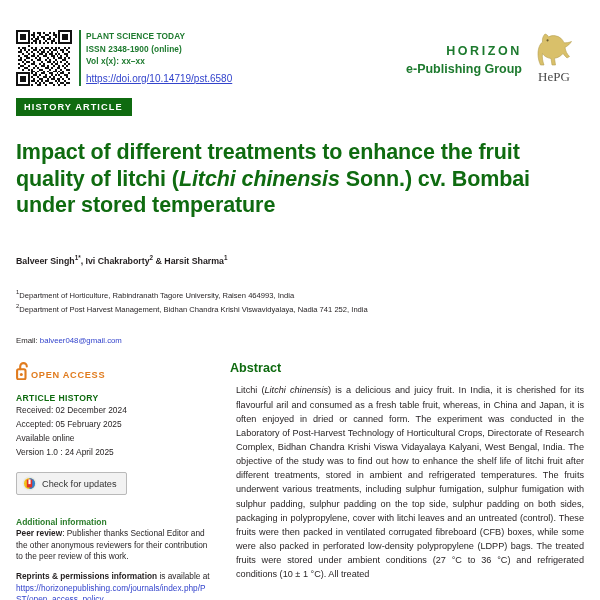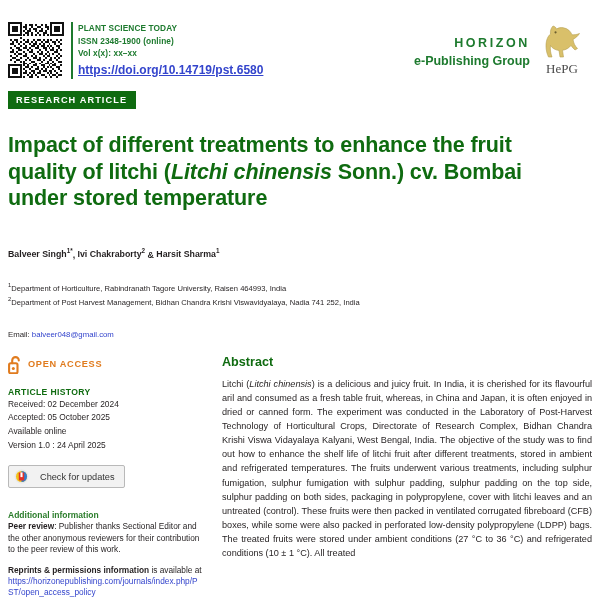--- a/index.html
+++ b/index.html
@@ -3,30 +3,30 @@
 <meta charset="utf-8">
 <style>
   html, body {
     margin: 0; padding: 0;
     width: 600px; height: 600px;
     background: #ffffff;
     font-family: "Liberation Sans", sans-serif;
     color: #231f20;
     overflow: hidden;
   }
-  .page { position: relative; width: 600px; height: 600px; padding: 0; box-sizing: border-box; }
+  .page { position: relative; width: 600px; height: 600px; padding: 8px; box-sizing: border-box; }
 
   
   .header { display: flex; align-items: flex-start; padding: 22px 8px 0 8px; }
   .qr { width: 56px; height: 56px; flex: 0 0 56px; margin-right: 7px; }
   .qr svg { display: block; }
   .masthead { border-left: 2.5px solid #1d7a2e; padding-left: 5px; flex: 1 1 auto; }
   .masthead .ln { font-size: 8.3px; font-weight: bold; color: #1d7a2e; line-height: 1.52; letter-spacing: .1px; }
   .masthead .doi { font-size: 8.3px; font-weight: bold; color: #3a4 fa; line-height: 1.52; }
-  .masthead a.doi { color: #3344cc; text-decoration: underline; font-weight: bold; font-size: 12px; }
+  .masthead a.doi { color: #3344cc; text-decoration: underline; font-weight: normal; font-size: 10px; }
 
   .brand { text-align: right; display: flex; align-items: center; justify-content: flex-end; padding-right: 4px; }
   .brand-text { text-align: right; padding-top: 6px; margin-right: 6px; }
   .brand-text .b1 { font-size: 12.5px; font-weight: bold; color: #1d7a2e; letter-spacing: 2.6px; line-height: 1.35; }
   .brand-text .b2 { font-size: 12.5px; font-weight: bold; color: #1d7a2e; line-height: 1.45; }
   .hepg { width: 52px; flex: 0 0 52px; text-align: center; }
   .hepg .lbl { font-family: "Liberation Serif", serif; font-size: 13px; color: #4a4a4a; margin-top: -3px; }
 
   
   .tagwrap { padding: 10px 8px 0 8px; }
@@ -50,42 +50,42 @@
   .affils { padding: 22px 8px 0 8px; font-size: 7.6px; line-height: 1.65; color: #231f20; }
   .affils sup { font-size: 5.8px; }
   .email { padding: 20px 8px 0 8px; font-size: 7.8px; color: #231f20; }
   .email a { color: #3344cc; text-decoration: none; }
 
   
   .cols { display: flex; padding: 16px 8px 0 8px; }
   .colL { width: 207px; flex: 0 0 207px; padding-right: 10px; box-sizing: border-box; }
   .colR { flex: 1 1 auto; padding-left: 7px; box-sizing: border-box; }
 
-  .oa { display: flex; align-items: center; gap: 5px; }
+  .oa { display: flex; align-items: flex-end; }
   .oa .oatext { color: #e07b1e; font-size: 9.2px; font-weight: bold; letter-spacing: .7px; }
 
   .ahhead { color: #0f6b10; font-size: 8.6px; font-weight: bold; letter-spacing: .35px; margin-top: 13px; }
   .ahline { font-size: 8.4px; line-height: 1.42; color: #231f20; margin-top: 2px; }
 
   .crossmark {
     margin-top: 13px; display: inline-flex; align-items: center; gap: 5px;
     border: 1px solid #b9b9b9; background: #f2f2f2; border-radius: 2px;
     padding: 3px 9px 3px 5px;
   }
-  .crossmark .cmtext { font-size: 9.2px; color: #333; margin-left: 6px; }
+  .crossmark .cmtext { font-size: 9.2px; color: #333; }
 
   .addinfo { margin-top: 22px; }
   .addinfo .ai-h { color: #2b7d2b; font-size: 8.5px; font-weight: bold; margin-bottom: 1px; }
   .addinfo p { margin: 0 2px 9px 0; font-size: 8.3px; line-height: 1.38; color: #231f20; }
   .addinfo b { font-weight: bold; }
   .addinfo a { color: #3344cc; text-decoration: none; word-break: break-all; }
 
   
   .abs-h { color: #0f6b10; font-size: 12.6px; font-weight: bold; margin-bottom: 8px; }
-  .abs-b { font-size: 9.15px; line-height: 1.545; text-align: justify; color: #231f20; }
+  .abs-b { font-size: 9.15px; line-height: 1.545; text-align: justify; color: #231f20; margin-left: 6px; }
   .abs-b i { font-style: italic; }
 </style>
 </head>
 <body>
 
 <div class="page">
 
   <div class="header">
 
     <div class="qr">
@@ -159,21 +159,21 @@
                      C31.5 9 28.5 6.5 24.5 5.8 C22 5.3 19.5 5.8 17.5 7 C17 5.5 15.8 4.3 14 4 Z"></path>
             <path d="M16.5 9.2 a1.1 1.1 0 1 0 0.1 0 Z" fill="#6b5d2e" stroke="none"></path>
           </g>
         </svg>
         <div class="lbl">HePG</div>
       </div>
     </div>
   </div>
 
   <div class="tagwrap">
-    <span class="tag">RESEARCH ARTICLE</span>
+    <span class="tag">HISTORY ARTICLE</span>
   </div>
 
   <h1 class="title"><span>Impact of different treatments to enhance the fruit quality of litchi (</span><i>Litchi chinensis</i><span> Sonn.) cv. Bombai under stored temperature</span></h1>
 
   <div class="authors">
     <span><span>Balveer Singh</span><sup>1*</sup></span>, <span><span>Ivi Chakraborty</span><sup>2</sup></span> &amp; <span><span>Harsit Sharma</span><sup>1</sup></span>
   </div>
 
   <div class="affils">
     <div><sup>1</sup><span>Department of Horticulture, Rabindranath Tagore University, Raisen 464993, India</span></div>
@@ -190,21 +190,21 @@
         <svg width="15" height="19" viewBox="0 0 15 19">
           <path d="M4.2 8.2 V5.4 a3.3 3.3 0 0 1 6.6 0" fill="none" stroke="#e07b1e" stroke-width="2.1" stroke-linecap="round"></path>
           <rect x="1.1" y="8.2" width="8.4" height="10.2" rx="1.6" fill="none" stroke="#e07b1e" stroke-width="2.1"></rect>
           <circle cx="5.3" cy="13.4" r="1.5" fill="#e07b1e"></circle>
         </svg>
         <span class="oatext">OPEN ACCESS</span>
       </div>
 
       <div class="ahhead">ARTICLE HISTORY</div>
       <div class="ahline">Received: 02 December 2024</div>
-      <div class="ahline">Accepted: 05 October 2025</div>
+      <div class="ahline">Accepted: 05 February 2025</div>
       <div class="ahline">Available online</div>
       <div class="ahline">Version 1.0 : 24 April 2025</div>
 
       <div class="crossmark">
         <svg width="15" height="15" viewBox="0 0 20 20">
           <circle cx="10" cy="10" r="9.3" fill="#e8e8e8"></circle>
           <circle cx="10" cy="10" r="7.4" fill="#f2c31a"></circle>
           <path d="M10 2.6 A7.4 7.4 0 0 1 10 17.4 Z" fill="#2f7fd1"></path>
           <rect x="6.4" y="4.6" width="7.2" height="10.8" rx="1" fill="#e03127"></rect>
           <rect x="8.6" y="4.6" width="2.8" height="6.2" fill="#ffffff"></rect>

